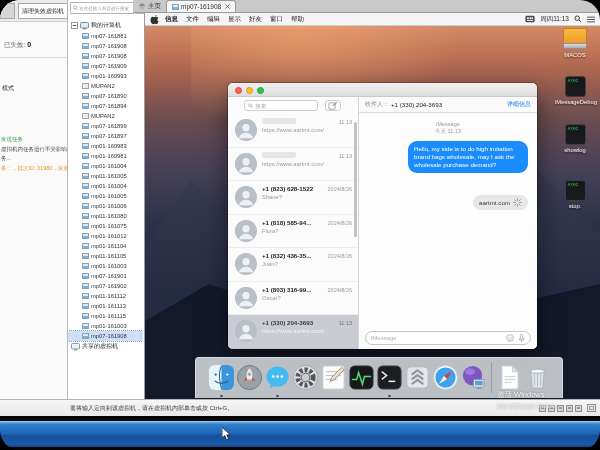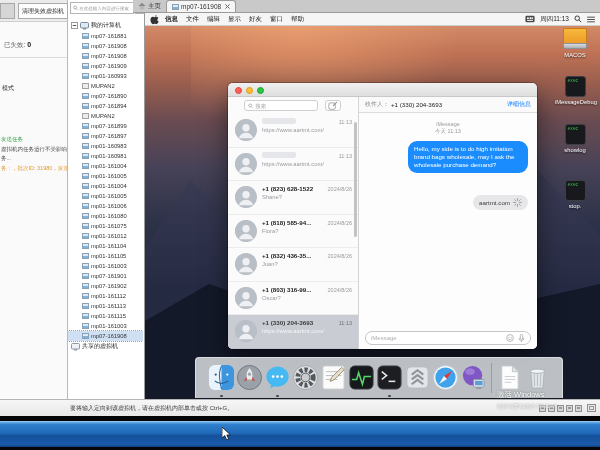--- a/index.html
+++ b/index.html
@@ -1,18 +1,18 @@
 <!DOCTYPE html>
 <html><head>
 <meta charset="utf-8">
 <style>
   * { margin:0; padding:0; box-sizing:border-box; }
   html,body { width:600px; height:450px; overflow:hidden; }
   body { font-family:"Liberation Sans","DejaVu Sans",sans-serif; background:#000; position:relative; }
-  .screen { position:absolute; inset:0; width:600px; height:450px; background:#0a0a0a; overflow:hidden; }
+  .screen { position:absolute; inset:0; width:600px; height:450px; background:#0a0a0a; overflow:hidden;border-radius:20px; }
 
   
   .toolpanel { position:absolute; left:0; top:0; width:68px; height:399px; background:#fafafa; border-right:1px solid #b9b9b9; }
   .toolpanel-top { position:absolute; left:0; top:0; right:0; height:22px; background:#ebebeb; border-bottom:1px solid #cfcfcf; }
   .btn-partial { position:absolute; left:0; top:3px; width:15px; height:16px; background:#d6d6d6; border:1px solid #a8a8a8; }
   .btn-clean { position:absolute; left:18px; top:3px; height:16px; background:#fdfdfd; border:1px solid #ababab; font-size:6px; line-height:14px; padding:0 3px; color:#222; white-space:nowrap; cursor:default; }
   .stat-row { position:absolute; left:4px; top:41px; font-size:6.5px; color:#666; }
   .stat-row b { color:#111; font-size:7px; margin-left:2px; }
   .tp-divider { position:absolute; left:0; right:0; top:57px; border-top:1px solid #dcdcdc; }
   .mode-text { position:absolute; left:2px; top:84px; font-size:6px; color:#333; }

